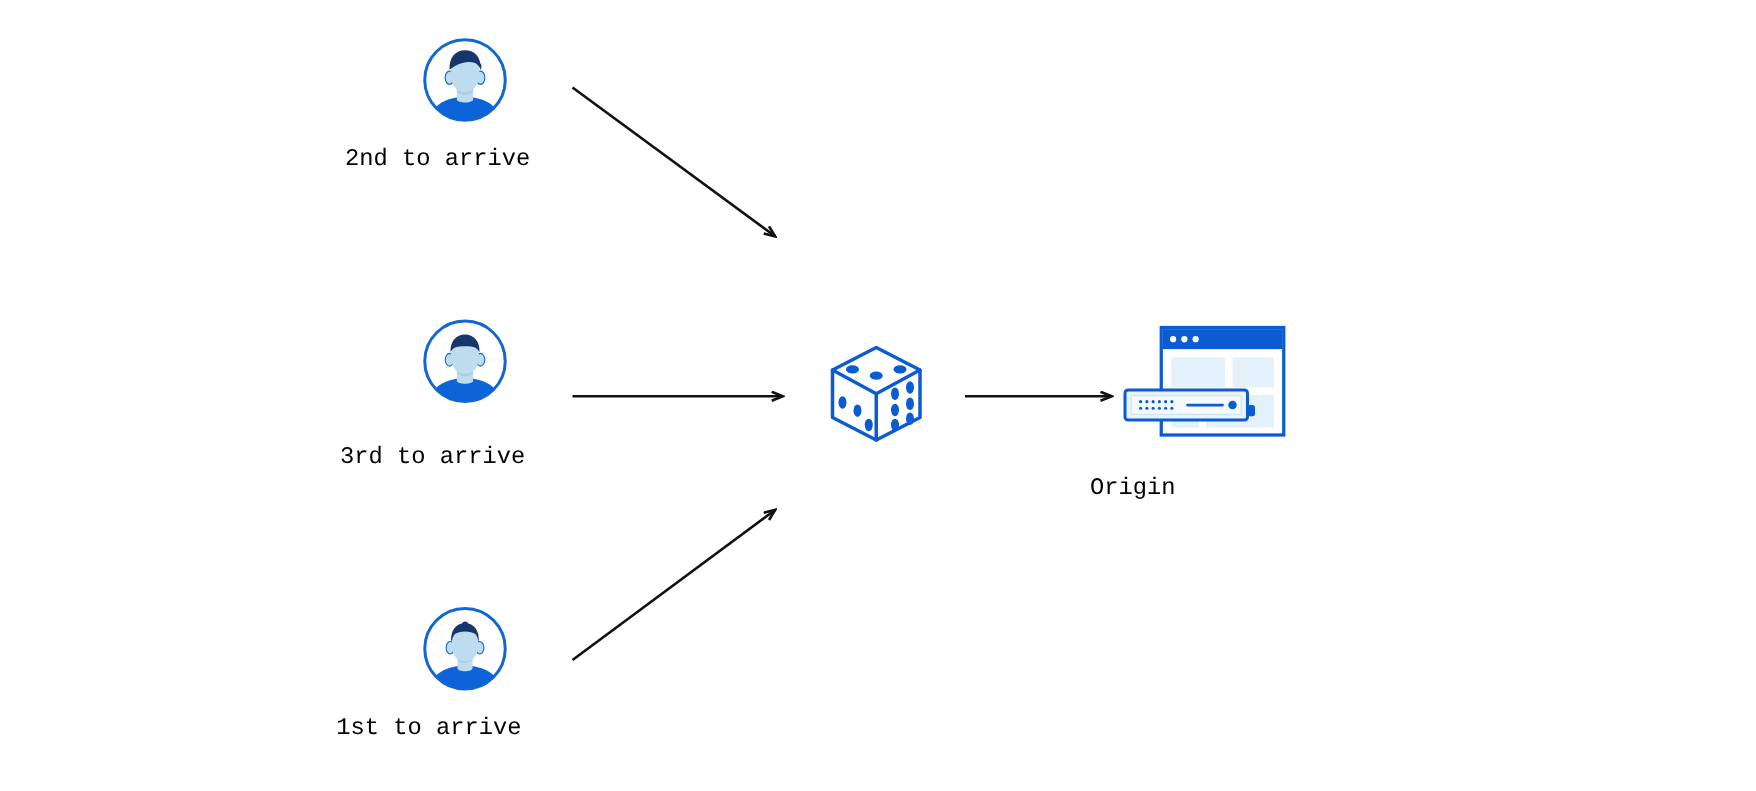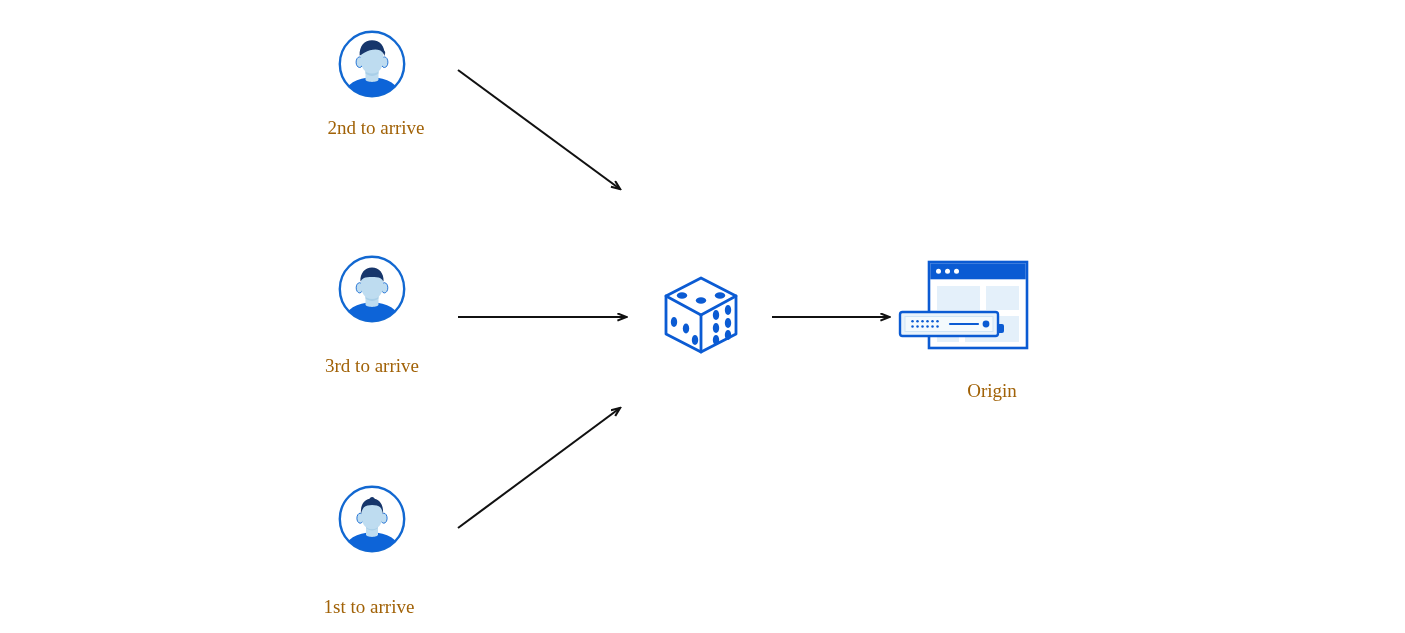--- a/index.html
+++ b/index.html
@@ -16,24 +16,23 @@
     width: 1405px;
     height: 633px;
     background: #ffffff;
     overflow: hidden;
   }
   .node {
     position: absolute;
   }
   .node-label {
     position: absolute;
-    text-align: center;
-    font-family: Liberation Serif, serif;
+    font-family: Liberation Mono, monospace;
     font-size: 19px;
-    color: #a16207;
+    color: #000000;
     white-space: nowrap;
     line-height: 1;
   }
   .avatar-wrap {
     position: absolute;
     width: 72px;
     height: 72px;
   }
   .dice-wrap {
     position: absolute;
@@ -145,21 +144,21 @@
           <ellipse cx="47.8" cy="35.2" rx="3.3" ry="5" fill="#bedcf0" stroke="#1268d1" stroke-width="0.9"></ellipse>
           <path d="M25.2 30.8 C25.2 20.5 30.2 16 36 16 C41.8 16 46.8 20.5 46.8 30.8
                    C46.8 40.2 43.2 46.2 36 46.2 C28.8 46.2 25.2 40.2 25.2 30.8 Z" fill="#bedcf0"></path>
           <path d="M25.0 31.5 C24.0 21.5 28.6 15.6 36 15.6 C43.4 15.6 47.8 21.5 47.0 31.2
                    C47.0 31.2 46.2 26.0 44.2 24.2 C41.0 21.4 31.2 21.4 28.0 24.2
                    C26.0 26.0 25.0 31.5 25.0 31.5 Z" fill="#17366b"></path>
           <path d="M33.4 16.8 C33.4 13.2 38.8 13.2 38.8 16.8 C38.8 20.0 33.4 20.0 33.4 16.8 Z" fill="#17366b"></path>
         </g>
       </svg>
     </div>
-    <div class="node-label" style="left:269px; top:573px; width:200px;margin-top:24px;">1st to arrive</div>
+    <div class="node-label" style="left:269px; top:573px; width:200px;">1st to arrive</div>
   </div>
 
   <div class="node" style="left:0; top:0;">
     <div class="dice-wrap" style="left:658px; top:272px;">
       <svg viewBox="0 0 86 86" width="86" height="86" xmlns="http://www.w3.org/2000/svg">
         <g fill="none" stroke="#0b5bd3" stroke-width="2.8" stroke-linejoin="round" stroke-linecap="round">
           <path d="M43 6 L78 24 L78 62 L43 80 L8 62 L8 24 Z"></path>
           <path d="M8 24 L43 43 L78 24"></path>
           <path d="M43 43 L43 80"></path>
         </g>
@@ -220,16 +219,16 @@
             <circle cx="26.5" cy="68.6" r="1.25"></circle>
               <circle cx="31.5" cy="68.6" r="1.25"></circle>
             <circle cx="36.5" cy="68.6" r="1.25"></circle>
               <circle cx="41.5" cy="68.6" r="1.25"></circle>
           </g>
           <line x1="54" y1="66" x2="82" y2="66" stroke="#0b5bd3" stroke-width="2.2" stroke-linecap="round"></line>
           <circle cx="90" cy="66" r="3.4" fill="#0b5bd3"></circle>
         </g>
       </svg>
     </div>
-    <div class="node-label" style="left:892px; top:381px; width:200px;">Origin</div>
+    <div class="node-label" style="left:872px; top:381px; width:200px;">Origin</div>
   </div>
 
 </div>
 
 </body></html>

